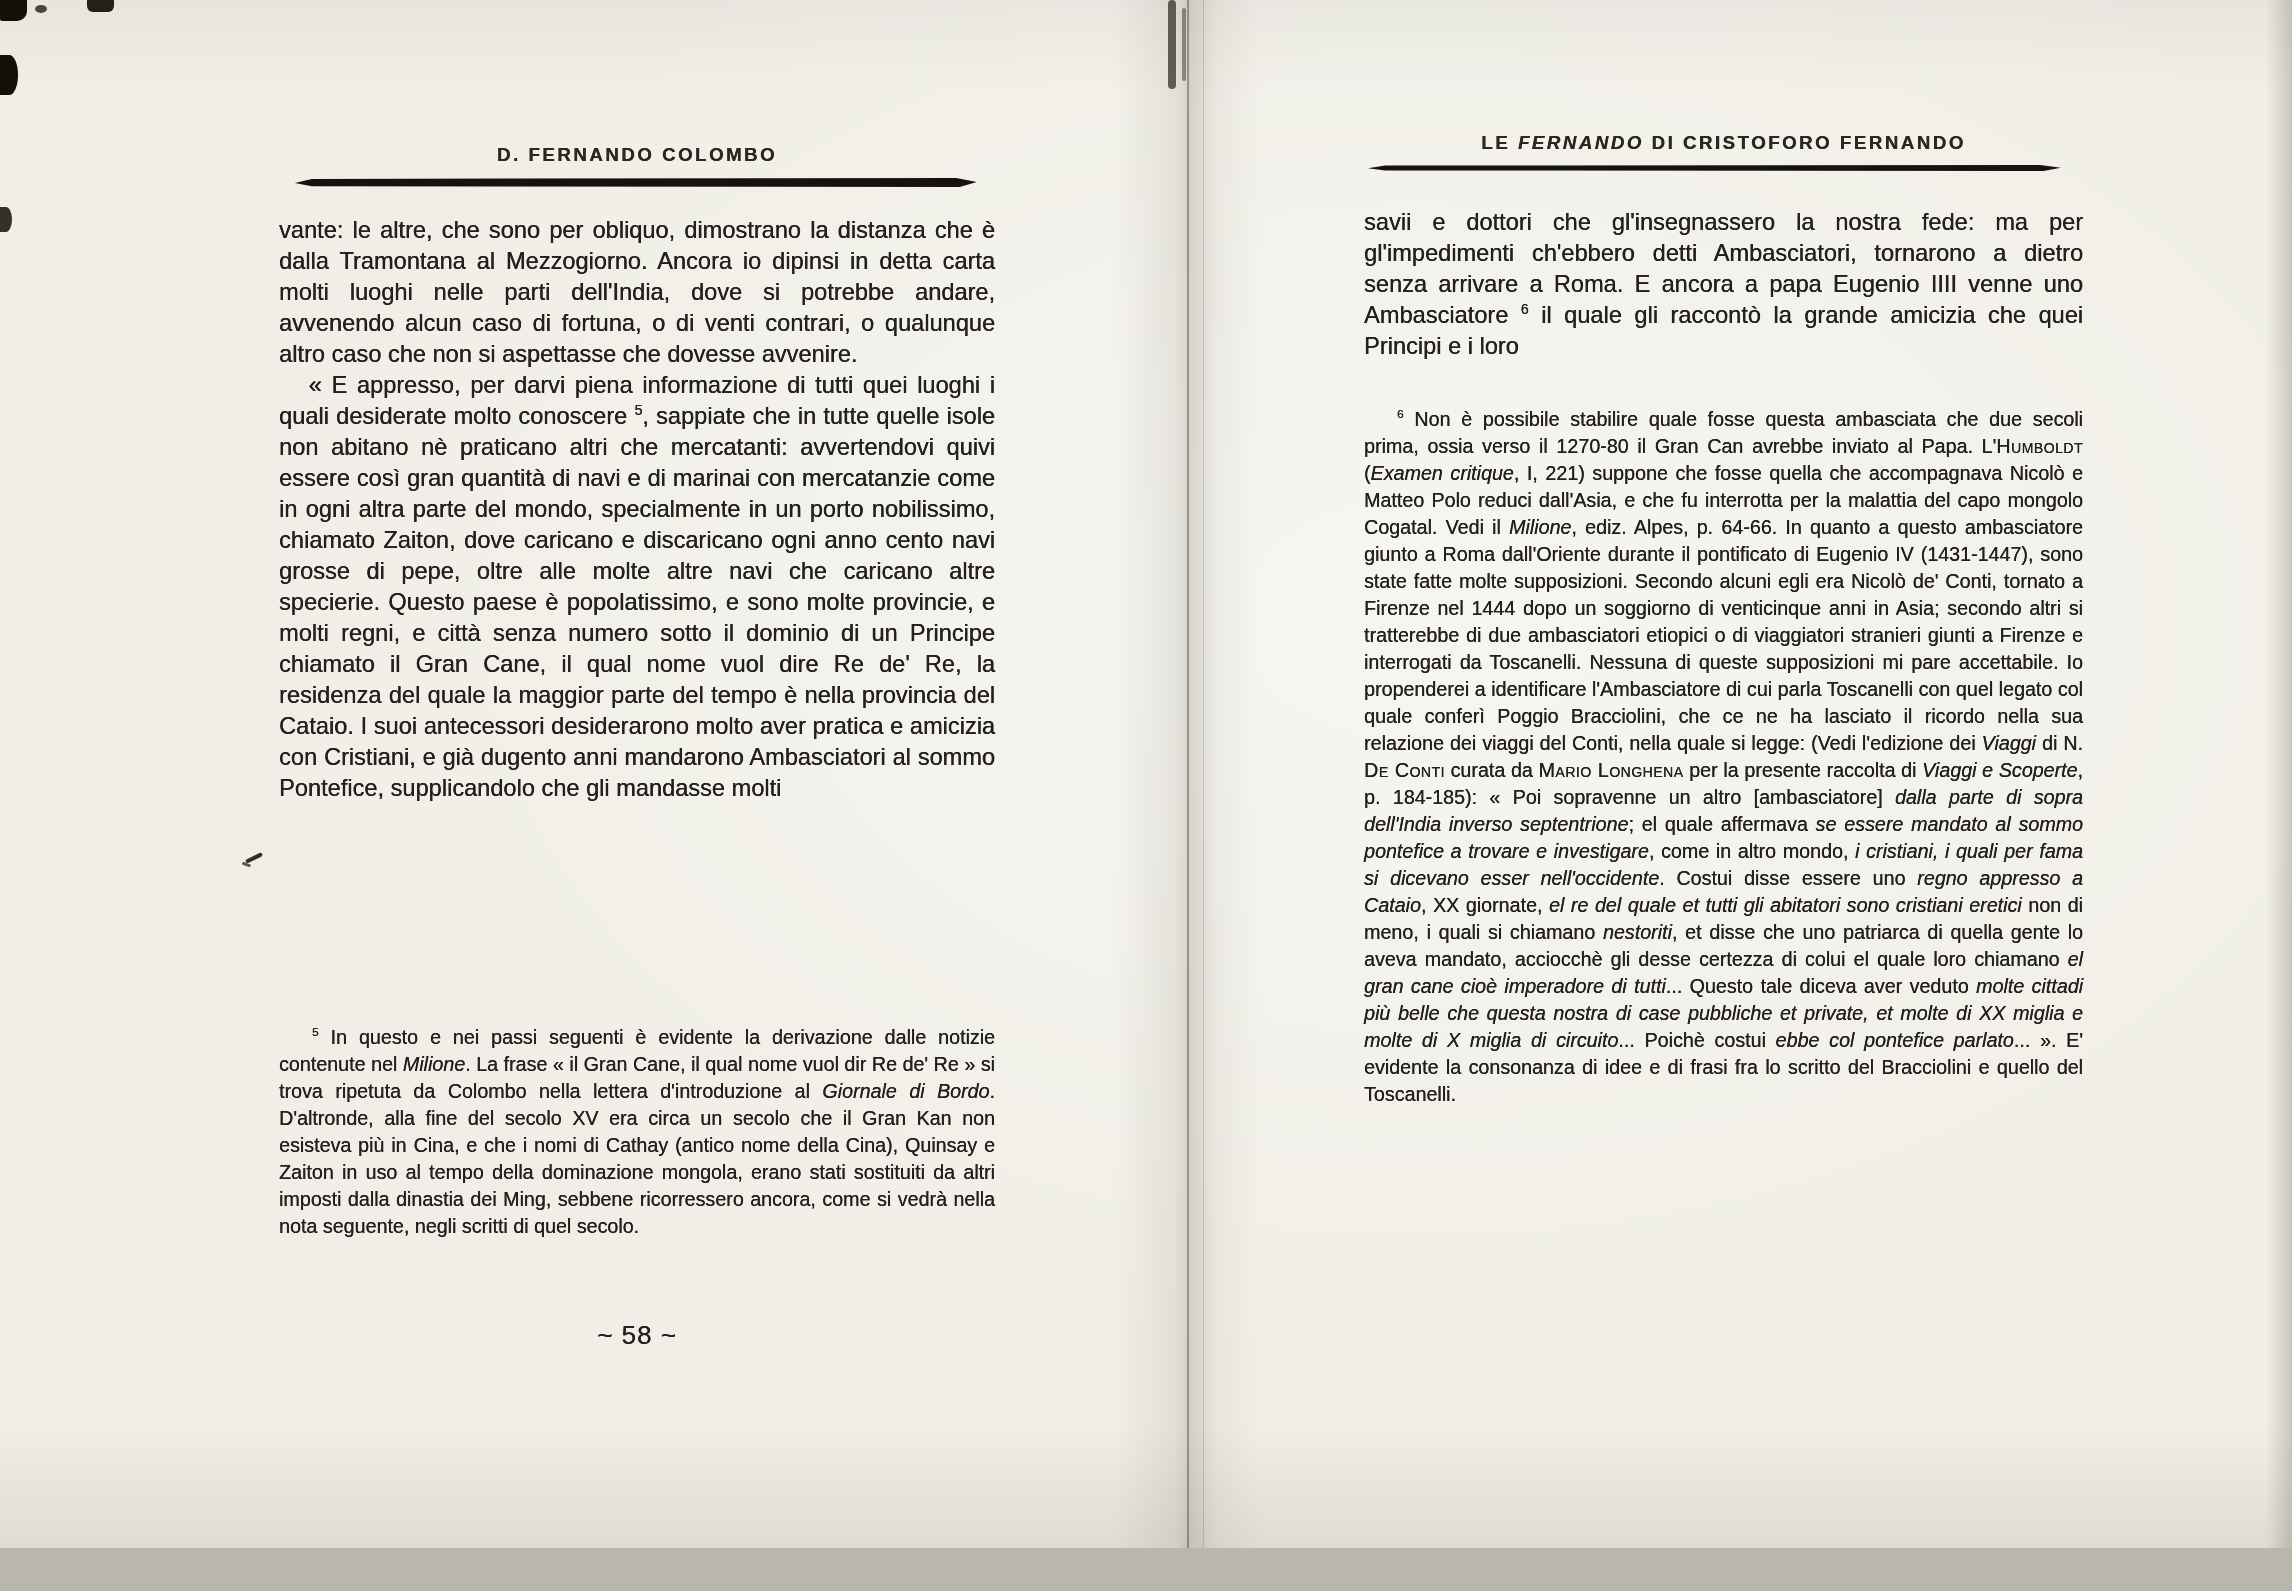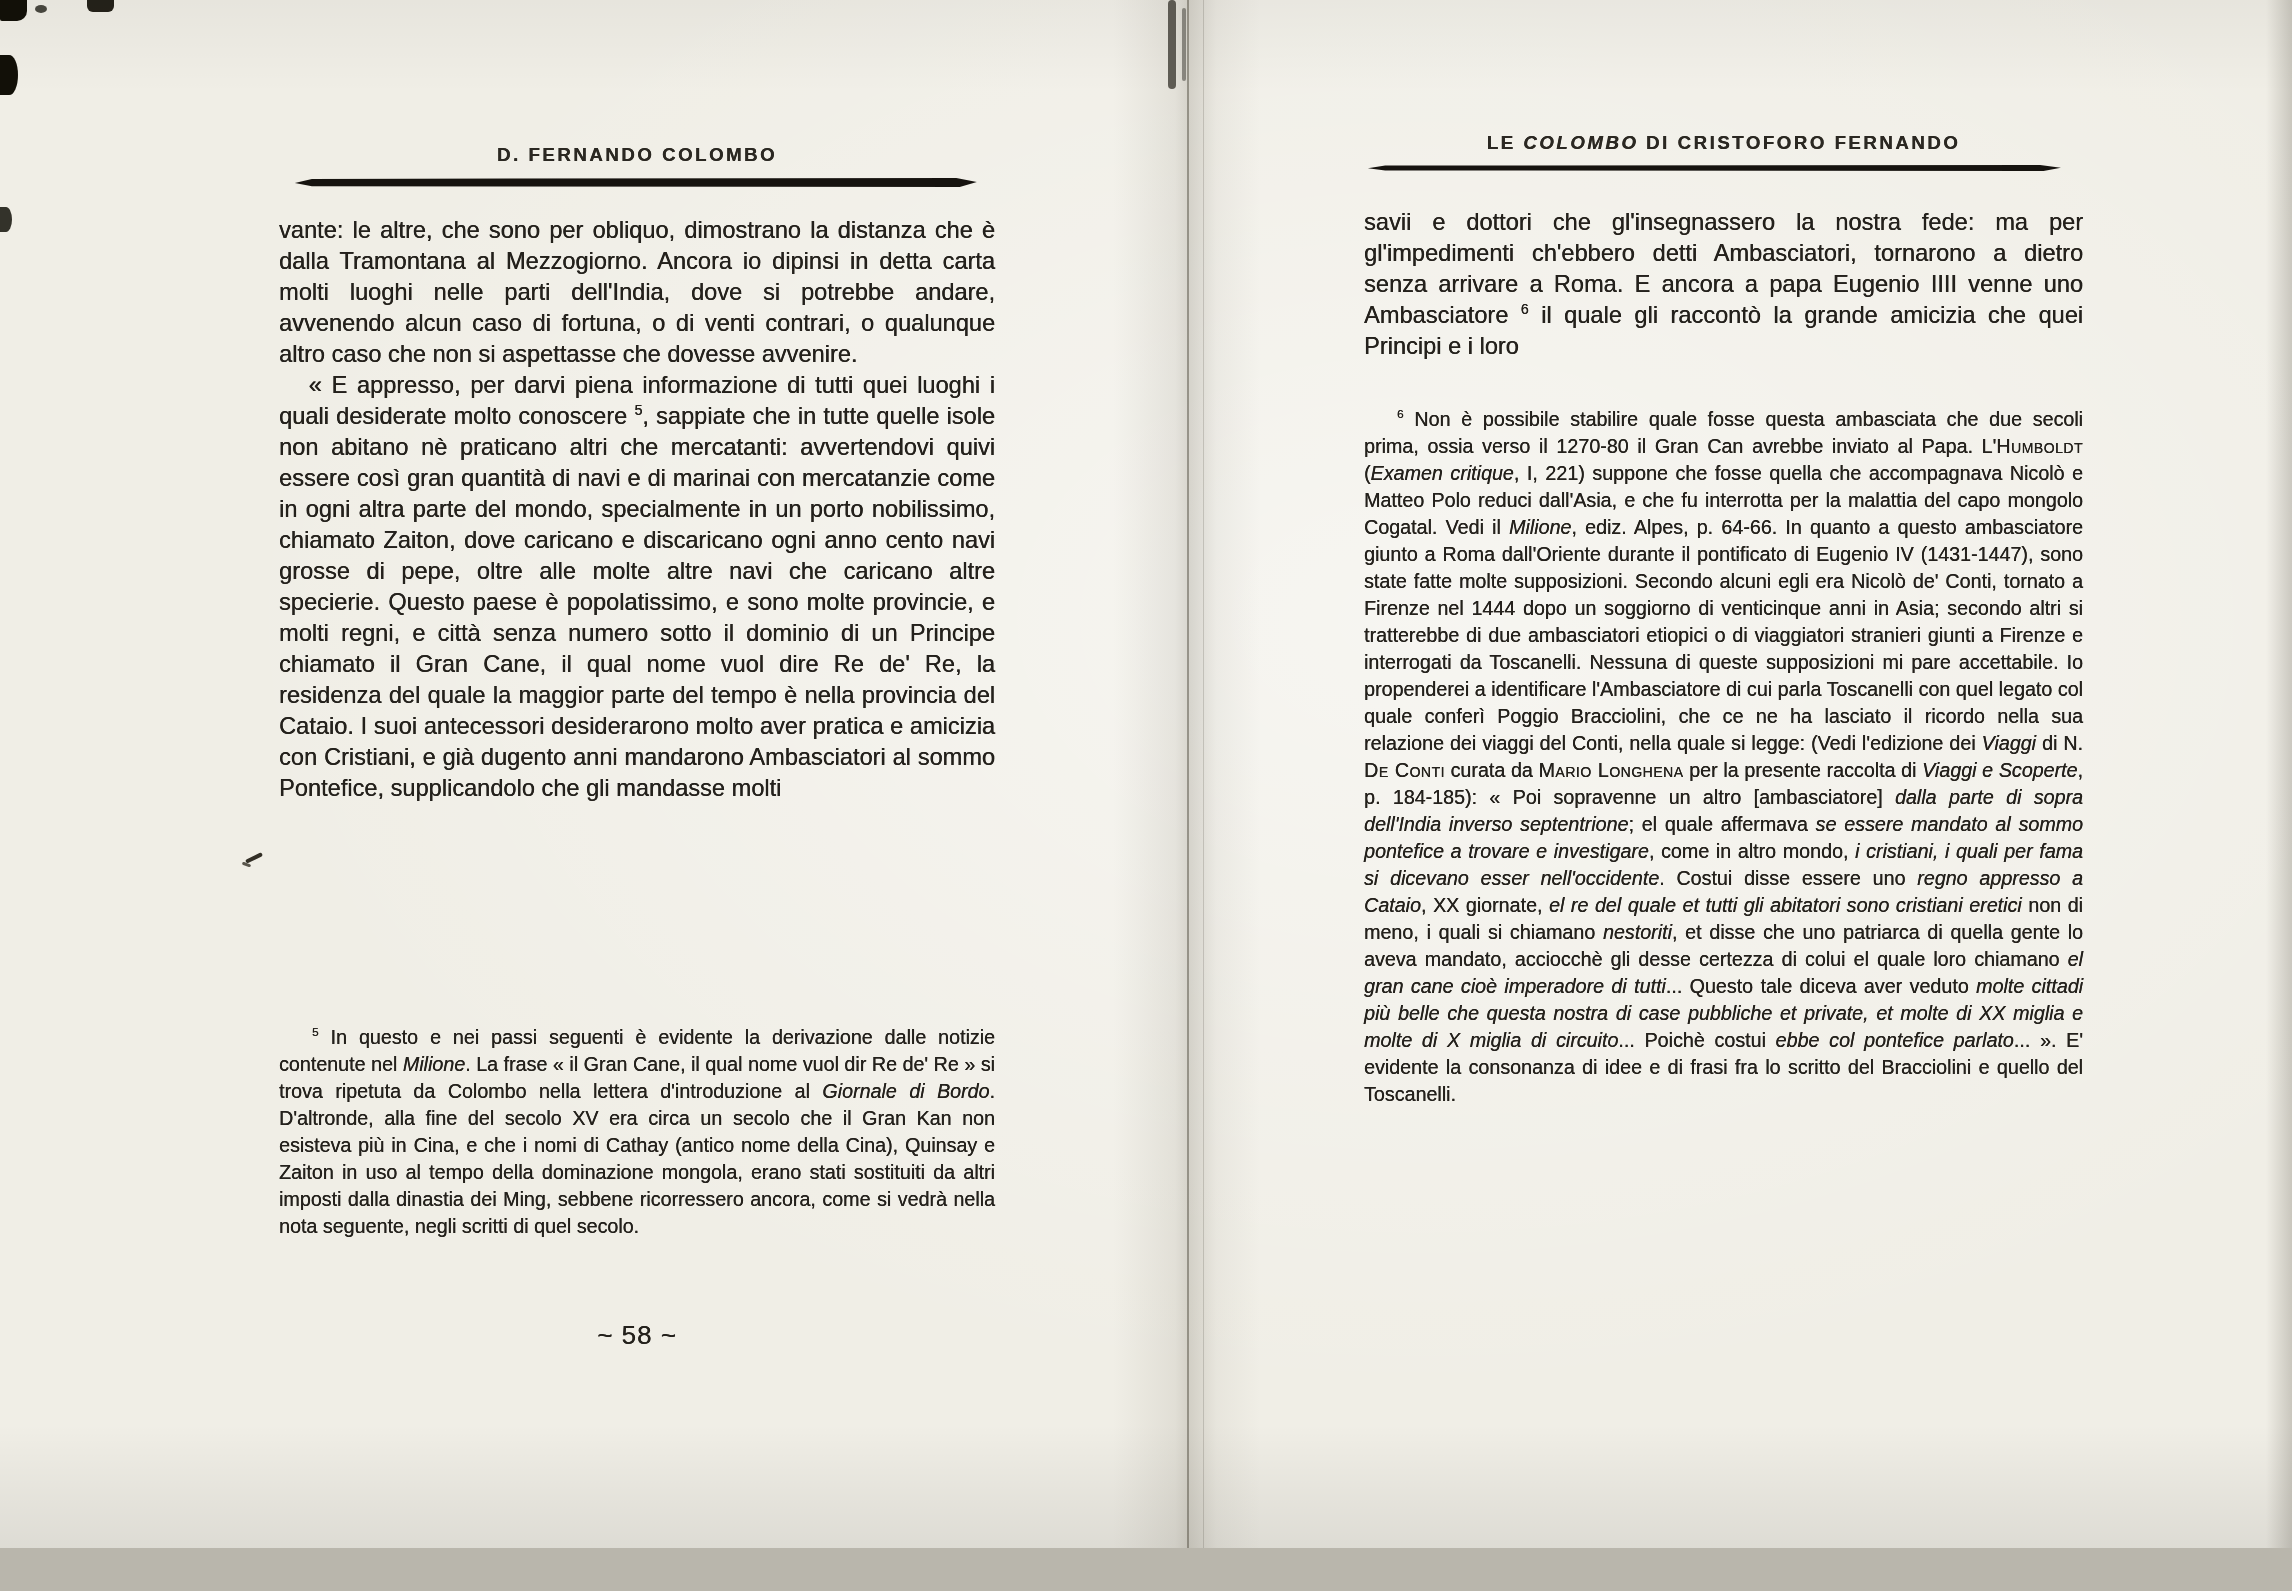--- a/index.html
+++ b/index.html
@@ -107,21 +107,21 @@
     <div class="head-rule"></div>
     <div class="page-body">
       <p><span>vante: le altre, che sono per obliquo, dimostrano la distanza che è dalla Tramontana al Mezzogiorno. Ancora io dipinsi in detta carta molti luoghi nelle parti dell'India, dove si potrebbe andare, avvenendo alcun caso di fortuna, o di venti contrari, o qualunque altro caso che non si aspettasse che dovesse avvenire.</span></p>
       <p class="para-indent"><span>« E appresso, per darvi piena informazione di tutti quei luoghi i quali desiderate molto conoscere </span><sup>5</sup><span>, sappiate che in tutte quelle isole non abitano nè praticano altri che mercatanti: avvertendovi quivi essere così gran quantità di navi e di marinai con mercatanzie come in ogni altra parte del mondo, specialmente in un porto nobilissimo, chiamato Zaiton, dove caricano e discaricano ogni anno cento navi grosse di pepe, oltre alle molte altre navi che caricano altre specierie. Questo paese è popolatissimo, e sono molte provincie, e molti regni, e città senza numero sotto il dominio di un Principe chiamato il Gran Cane, il qual nome vuol dire Re de' Re, la residenza del quale la maggior parte del tempo è nella provincia del Cataio. I suoi antecessori desiderarono molto aver pratica e amicizia con Cristiani, e già dugento anni mandarono Ambasciatori al sommo Pontefice, supplicandolo che gli mandasse molti</span></p>
     </div>
     <div class="footnote"><sup>5</sup><span> In questo e nei passi seguenti è evidente la derivazione dalle notizie contenute nel </span><span class="it">Milione</span><span>. La frase « il Gran Cane, il qual nome vuol dir Re de' Re » si trova ripetuta da Colombo nella lettera d'introduzione al </span><span class="it">Giornale di Bordo</span><span>. D'altronde, alla fine del secolo XV era circa un secolo che il Gran Kan non esisteva più in Cina, e che i nomi di Cathay (antico nome della Cina), Quinsay e Zaiton in uso al tempo della dominazione mongola, erano stati sostituiti da altri imposti dalla dinastia dei Ming, sebbene ricorressero ancora, come si vedrà nella nota seguente, negli scritti di quel secolo.</span></div>
     <div class="page-number">~ 58 ~</div>
   </div>
 
   <div class="page page-right">
-    <div class="running-head"><span>LE </span><span class="it">COLOMBO</span><span> DI CRISTOFORO FERNANDO</span></div>
+    <div class="running-head"><span>LE </span><span class="it">FERNANDO</span><span> DI CRISTOFORO FERNANDO</span></div>
     <div class="head-rule"></div>
     <div class="page-body">
       <p><span>savii e dottori che gl'insegnassero la nostra fede: ma per gl'impedimenti ch'ebbero detti Ambasciatori, tornarono a dietro senza arrivare a Roma. E ancora a papa Eugenio IIII venne uno Ambasciatore </span><sup>6</sup><span> il quale gli raccontò la grande amicizia che quei Principi e i loro</span></p>
     </div>
     <div class="footnote"><sup>6</sup><span> Non è possibile stabilire quale fosse questa ambasciata che due secoli prima, ossia verso il 1270-80 il Gran Can avrebbe inviato al Papa. L'</span><span class="sc">Humboldt</span><span> (</span><span class="it">Examen critique</span><span>, I, 221) suppone che fosse quella che accompagnava Nicolò e Matteo Polo reduci dall'Asia, e che fu interrotta per la malattia del capo mongolo Cogatal. Vedi il </span><span class="it">Milione</span><span>, ediz. Alpes, p. 64-66. In quanto a questo ambasciatore giunto a Roma dall'Oriente durante il pontificato di Eugenio IV (1431-1447), sono state fatte molte supposizioni. Secondo alcuni egli era Nicolò de' Conti, tornato a Firenze nel 1444 dopo un soggiorno di venticinque anni in Asia; secondo altri si tratterebbe di due ambasciatori etiopici o di viaggiatori stranieri giunti a Firenze e interrogati da Toscanelli. Nessuna di queste supposizioni mi pare accettabile. Io propenderei a identificare l'Ambasciatore di cui parla Toscanelli con quel legato col quale conferì Poggio Bracciolini, che ce ne ha lasciato il ricordo nella sua relazione dei viaggi del Conti, nella quale si legge: (Vedi l'edizione dei </span><span class="it">Viaggi</span><span> di N. </span><span class="sc">De Conti</span><span> curata da </span><span class="sc">Mario Longhena</span><span> per la presente raccolta di </span><span class="it">Viaggi e Scoperte</span><span>, p. 184-185): « Poi sopravenne un altro [ambasciatore] </span><span class="it">dalla parte di sopra dell'India inverso septentrione</span><span>; el quale affermava </span><span class="it">se essere mandato al sommo pontefice a trovare e investigare</span><span>, come in altro mondo, </span><span class="it">i cristiani, i quali per fama si dicevano esser nell'occidente</span><span>. Costui disse essere uno </span><span class="it">regno appresso a Cataio</span><span>, XX giornate, </span><span class="it">el re del quale et tutti gli abitatori sono cristiani eretici</span><span> non di meno, i quali si chiamano </span><span class="it">nestoriti</span><span>, et disse che uno patriarca di quella gente lo aveva mandato, acciocchè gli desse certezza di colui el quale loro chiamano </span><span class="it">el gran cane cioè imperadore di tutti</span><span>... Questo tale diceva aver veduto </span><span class="it">molte cittadi più belle che questa nostra di case pubbliche et private, et molte di XX miglia e molte di X miglia di circuito</span><span>... Poichè costui </span><span class="it">ebbe col pontefice parlato</span><span>... ». E' evidente la consonanza di idee e di frasi fra lo scritto del Bracciolini e quello del Toscanelli.</span></div>
   </div>
 
   <div class="artifact mark m1"></div>
   <div class="artifact mark m2"></div>
   <div class="artifact mark m3"></div>

